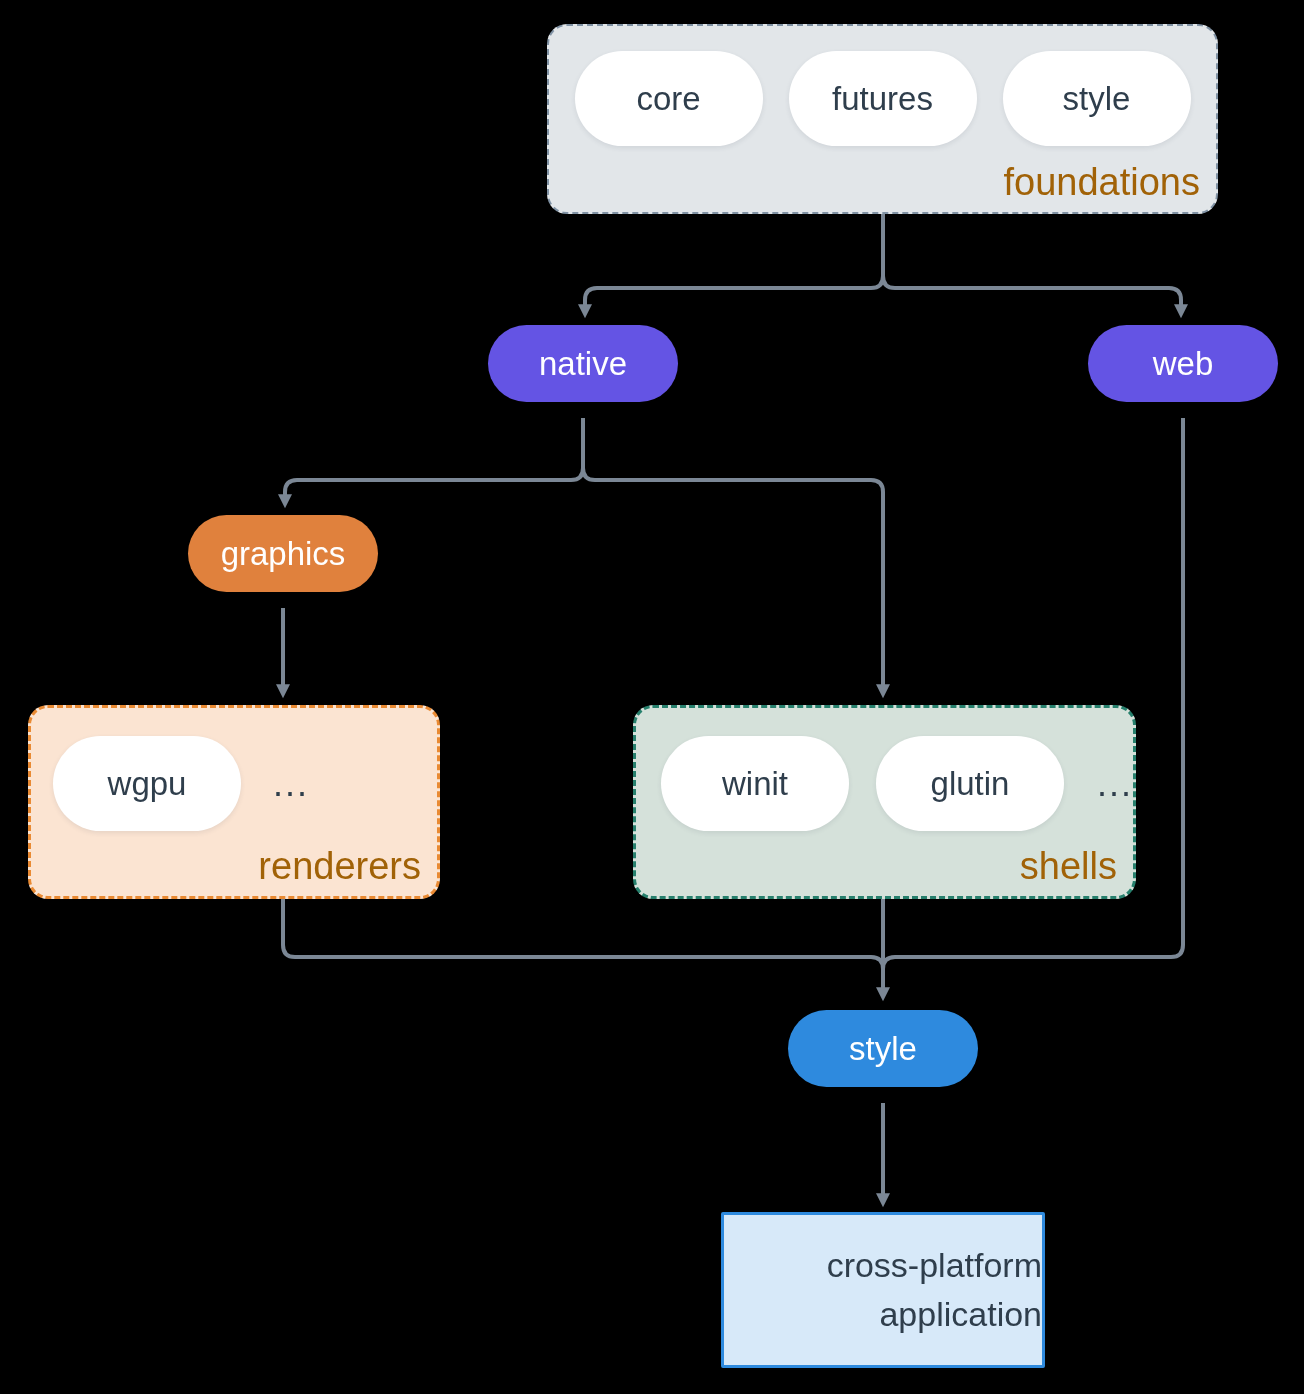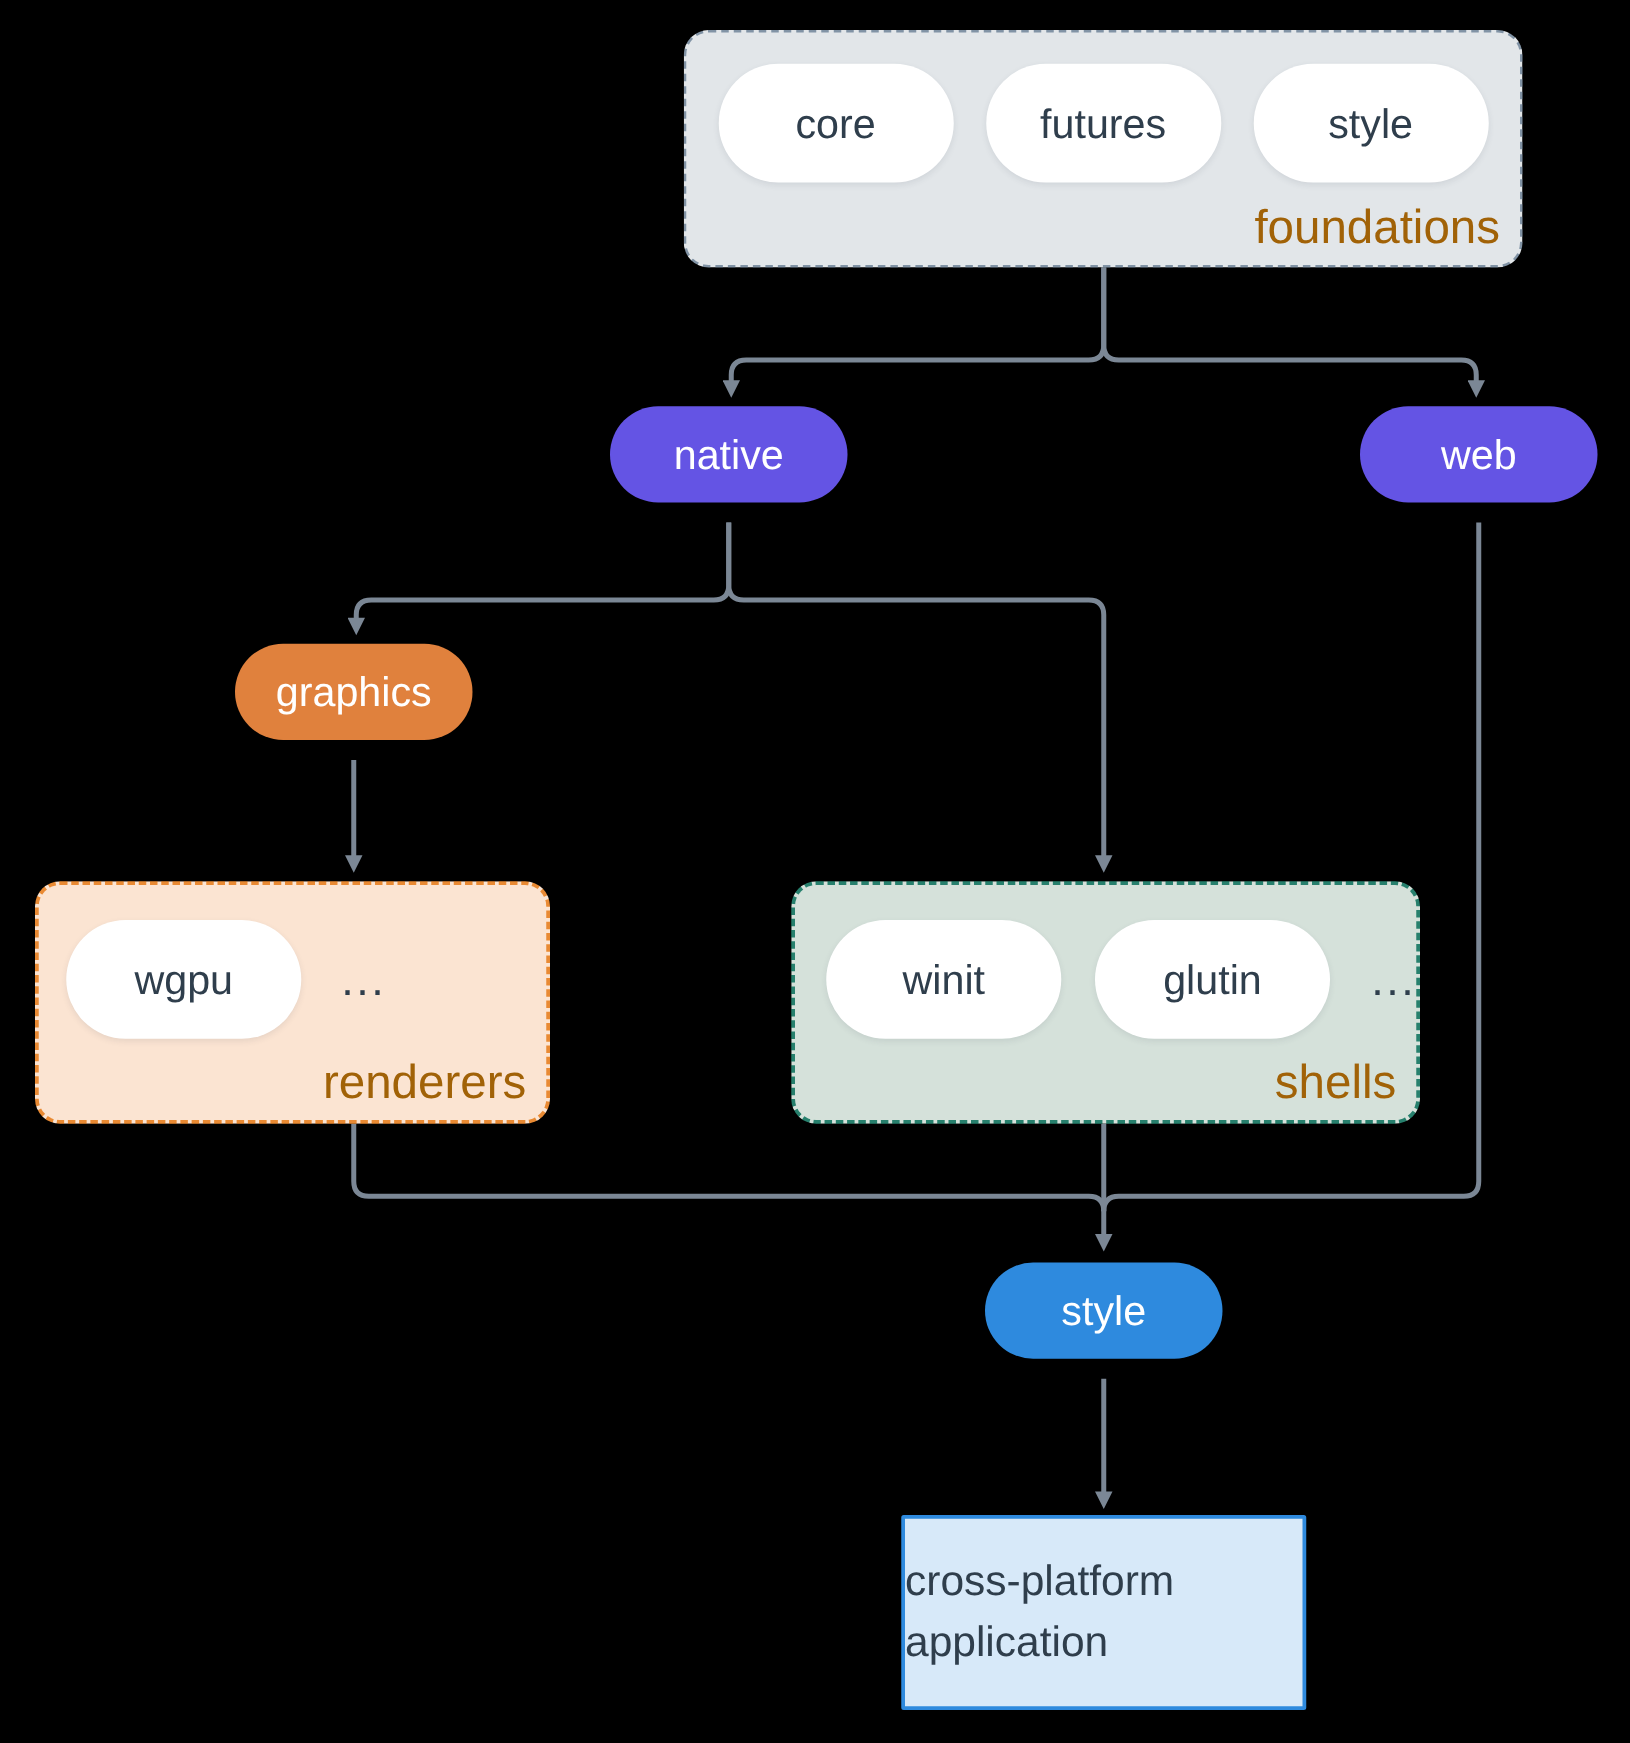--- a/index.html
+++ b/index.html
@@ -53,21 +53,21 @@
   .n-web{left:1088px;top:325px;background:#6454e4;}
   .n-graphics{left:188px;top:515px;background:#e0813d;}
   .n-iced{left:788px;top:1010px;background:#2e8ade;}
 
   .ellipsis{font-size:36px;color:#2f3e4c;letter-spacing:2px;margin-left:6px;}
 
   .app-box{
     position:absolute;left:721px;top:1212px;width:324px;height:156px;
     box-sizing:border-box;
     background:#d7e9f9;border:3px solid #2e8ade;border-radius:2px;
-    display:flex;flex-direction:column;align-items:flex-start;justify-content:center;
+    display:flex;flex-direction:column;align-items:flex-end;justify-content:center;
     font-size:34px;color:#2f3e4c;line-height:1.45;text-align:center;
   }
 </style>
 </head>
 <body>
 
 <div class="canvas">
 
   <svg class="edges" viewBox="0 0 1304 1394">
     <defs>

